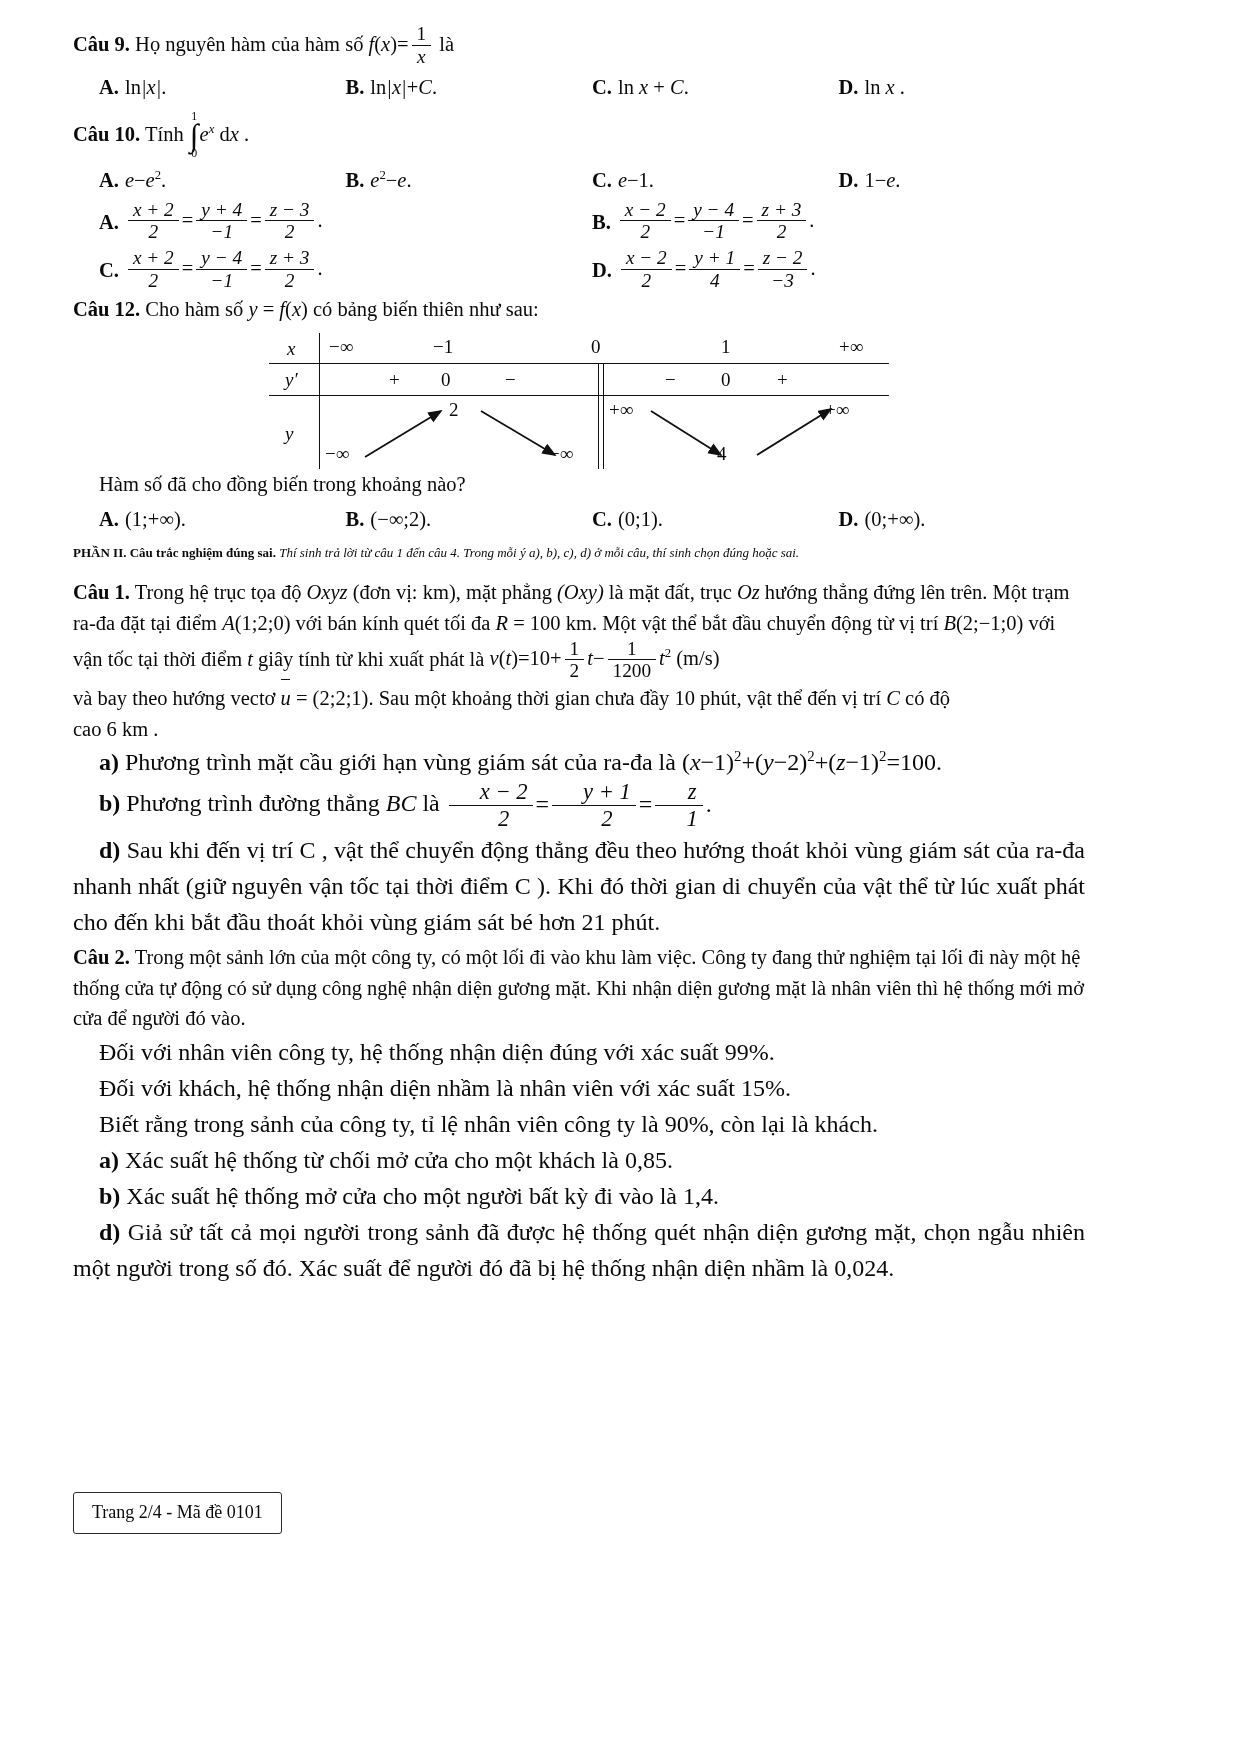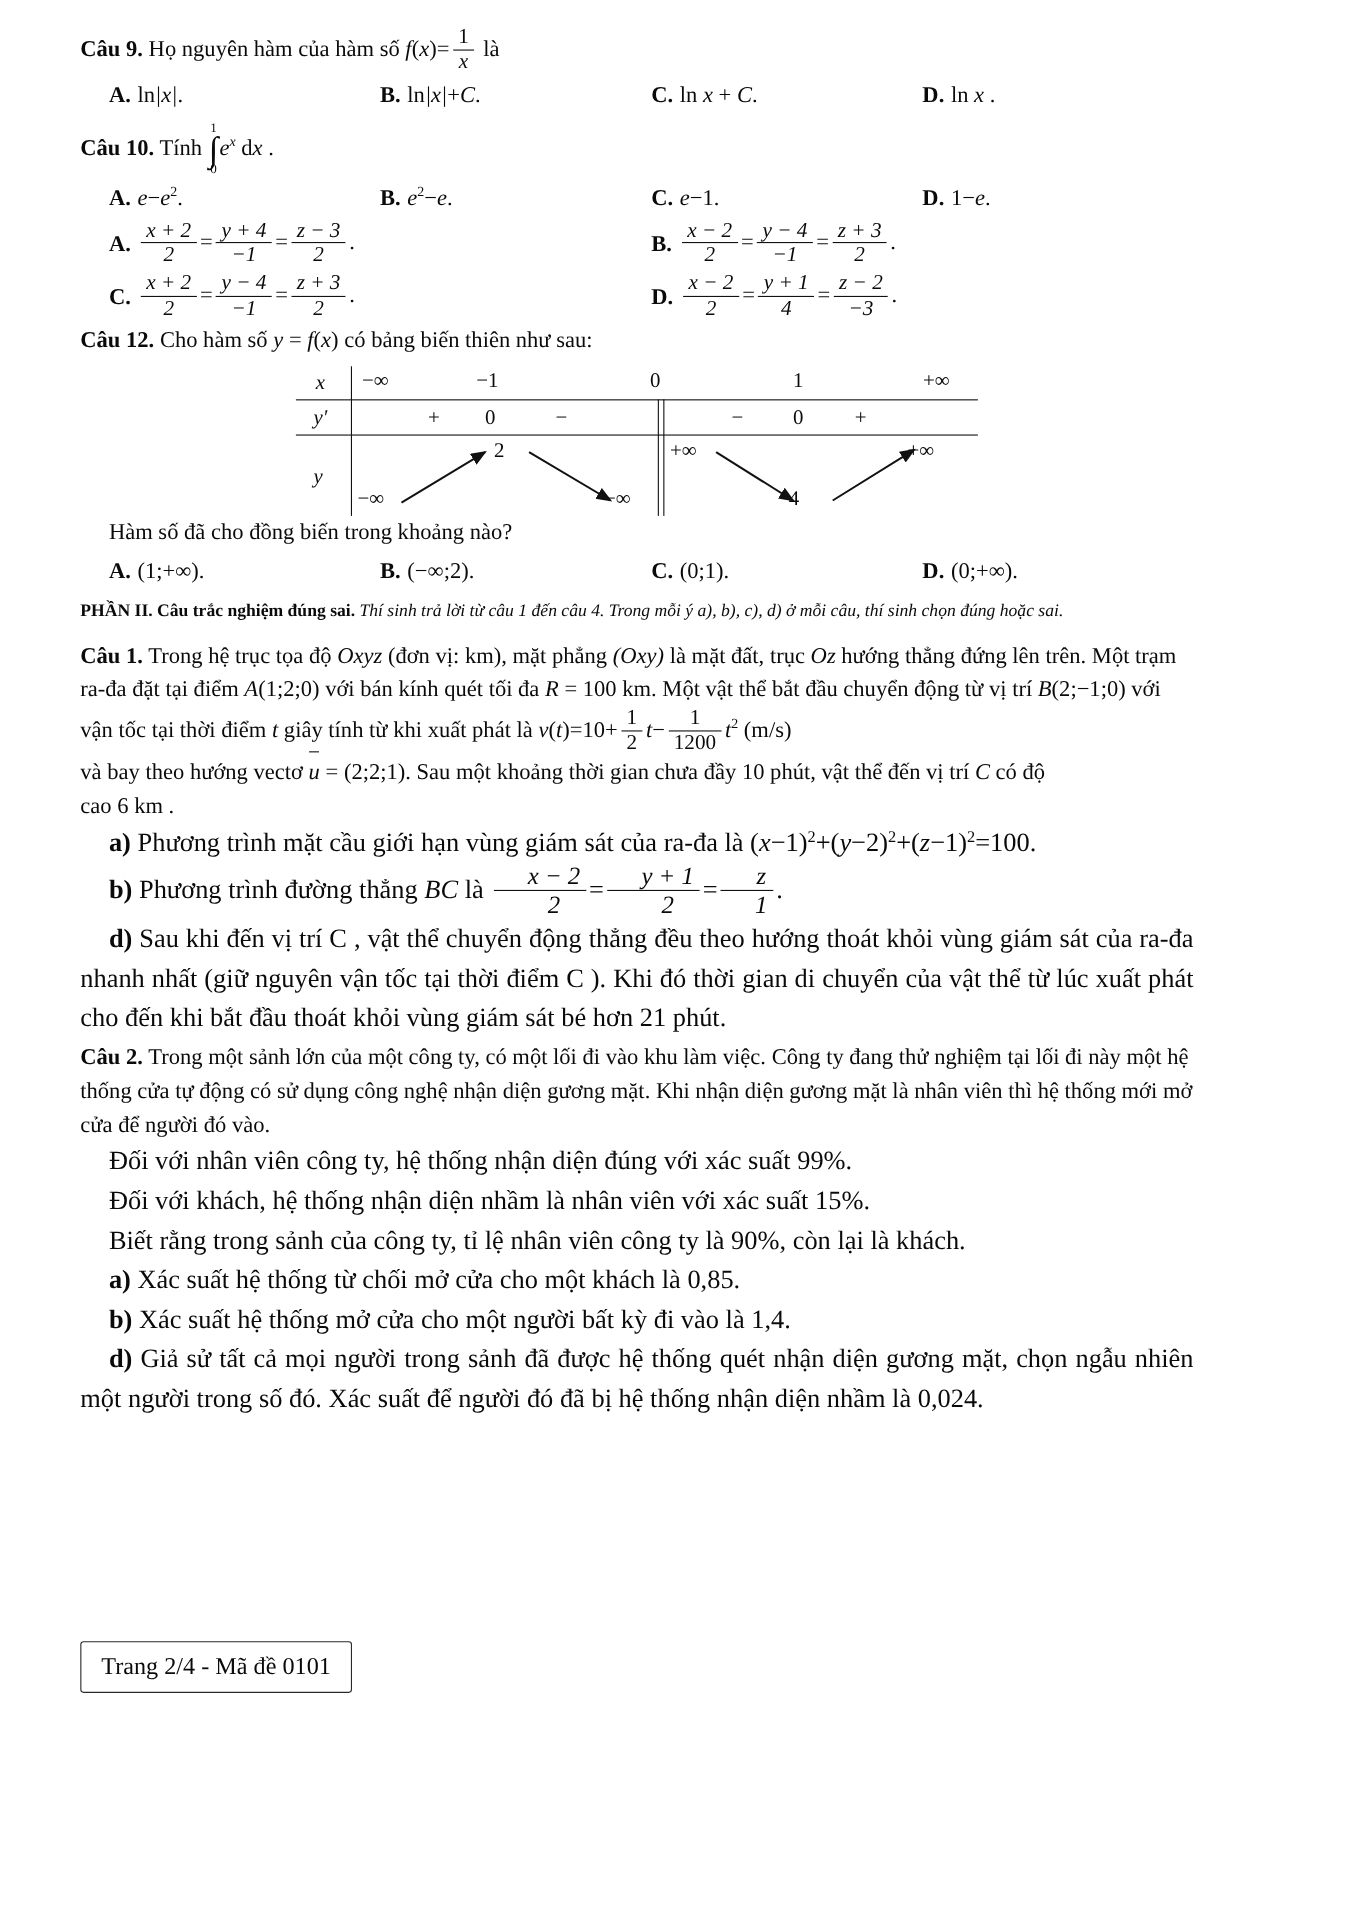--- a/index.html
+++ b/index.html
@@ -127,41 +127,41 @@
   }
   .vt-cell {
     position: absolute;
     font-size: 19px;
     white-space: nowrap;
   }
   .vt-arrow { position: absolute; }
 
   
   .part-head {
-    font-size: 16px;
+    font-size: 13px;
     line-height: 1.45;
     margin-top: 10px;
     text-align: justify;
   }
   .sub-item {
     font-size: 24px;
     line-height: 1.5;
     text-indent: 26px;
     text-align: justify;
   }
 
   
   .footer-box {
     position: absolute;
     left: 62px;
     top: 1492px;
     border: 1.3px solid #2a2a2a;
     border-radius: 3px;
     padding: 9px 18px 10px 18px;
-    font-size: 22px;
+    font-size: 18px;
     font-family: "Liberation Serif", serif;
   }
   .spacer-sm { height: 7px; }
   .spacer-md { height: 14px; }
 </style>
 </head>
 <body>
 
 <div class="page">
 <div class="content">

